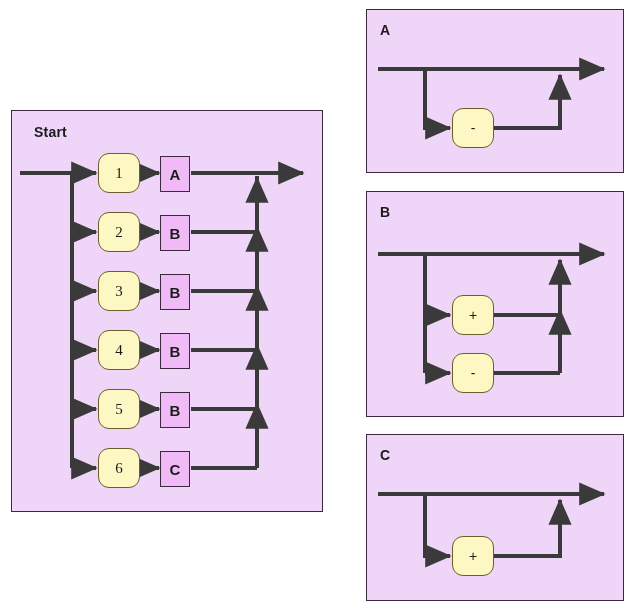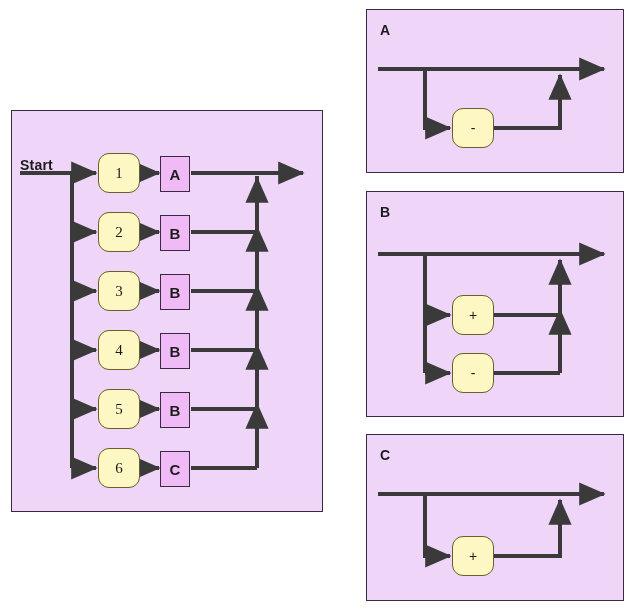--- a/index.html
+++ b/index.html
@@ -32,21 +32,21 @@
     font-size: 14px;
     color: #1b1b1b;
     letter-spacing: 0.2px;
     white-space: nowrap;
   }
   #panel-main  { left: 11px;  top: 110px; width: 312px; height: 402px; }
   #panel-a     { left: 366px; top: 9px;   width: 258px; height: 164px; }
   #panel-b     { left: 366px; top: 191px; width: 258px; height: 226px; }
   #panel-c     { left: 366px; top: 434px; width: 258px; height: 167px; }
 
-  #title-main  { left: 20px;  top: 124px; margin-top: 33px; }
+  #title-main  { left: 34px;  top: 124px; }
   #title-a     { left: 380px; top: 22px;  }
   #title-b     { left: 380px; top: 204px; }
   #title-c     { left: 380px; top: 447px; }
 
   .node-round {
     position: absolute;
     background: #fdf7c3;
     border: 1.4px solid #6b5e2a;
     border-radius: 11px;
     box-sizing: border-box;

